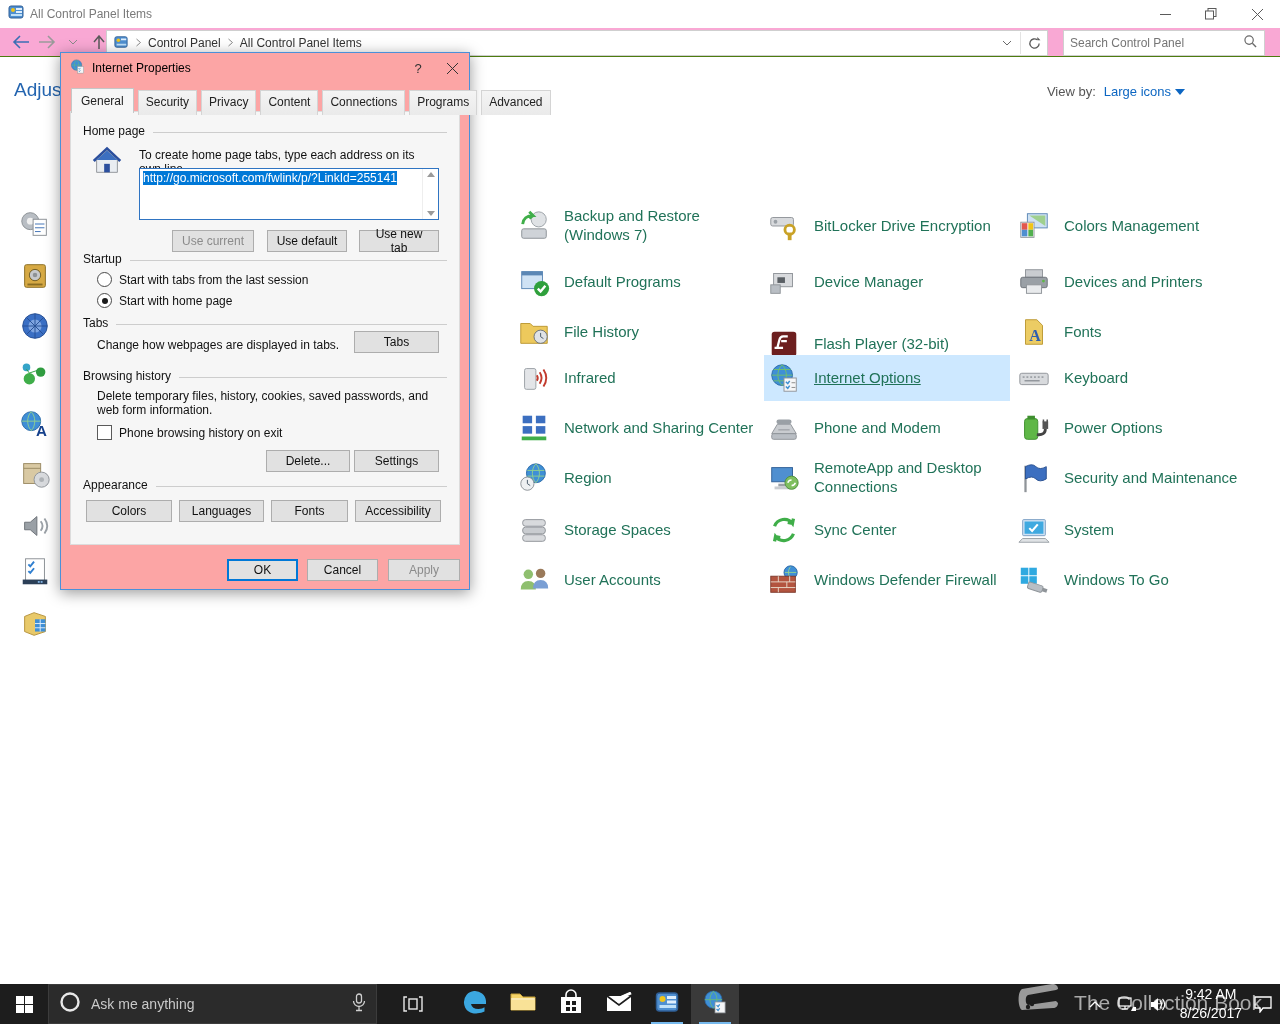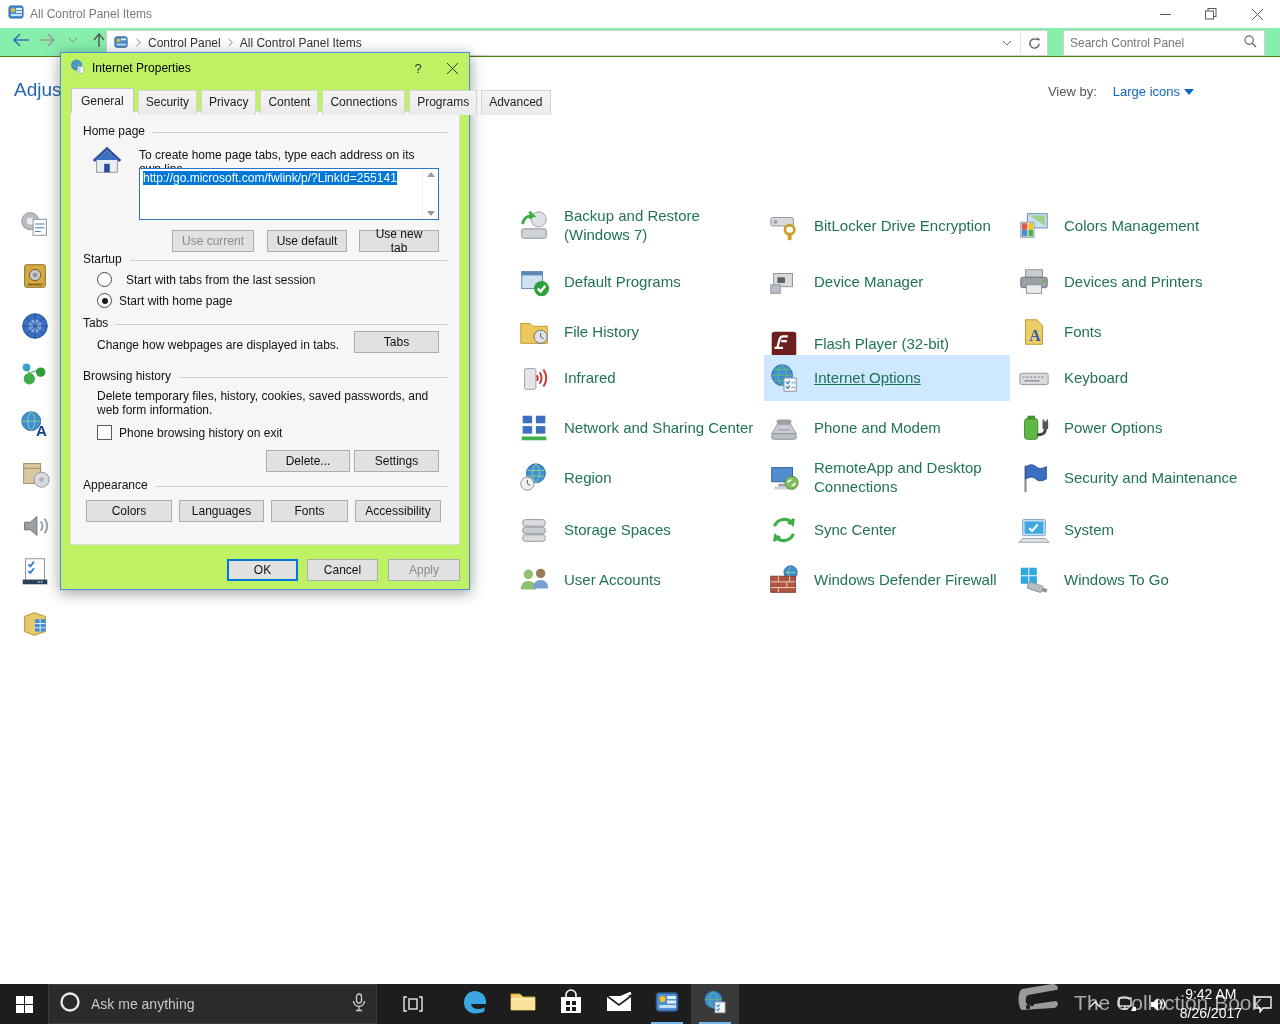--- a/index.html
+++ b/index.html
@@ -5,46 +5,46 @@
   html,body{margin:0;padding:0}
   body{width:1280px;height:1024px;overflow:hidden;position:relative;background:#fff;
        font-family:"Liberation Sans",sans-serif;-webkit-font-smoothing:antialiased}
 
   
   .titlebar{position:absolute;top:0;left:0;right:0;height:28px;background:#fff;display:flex;align-items:center}
   .titlebar .appico{margin:0 6px 0 8px}
   .titlebar .ttl{font-size:12px;color:#7a7a7a}
   .capbtns{margin-left:auto;display:flex}
   .capbtn{width:46px;height:28px;display:flex;align-items:center;justify-content:center;color:#5a5a5a}
-  .navbar{position:absolute;top:28px;left:0;right:0;height:28px;background:#86efac;border-bottom:6px solid #4d7c0f;display:flex;}
+  .navbar{position:absolute;top:28px;left:0;right:0;height:28px;background:#f9a8d4;border-bottom:6px solid #4d7c0f;display:flex;align-items:center}
   .navbtn{width:26px;height:24px;display:flex;align-items:center;justify-content:center}
   .addrbox{position:absolute;left:106px;top:2px;width:940px;height:24px;border:1px solid #cfcfcf;background:#fff;display:flex;align-items:center;font-size:12px;color:#333}
   .addrbox .seg{padding:0 6px;white-space:nowrap}
   .addr-end{margin-left:auto;display:flex;align-items:center}
   .refbtn{width:26px;height:22px;display:flex;align-items:center;justify-content:center;border-left:1px solid #e3e3e3}
   .searchbox{position:absolute;left:1063px;top:2px;width:200px;height:24px;border:1px solid #cfcfcf;background:#fff;display:flex;align-items:center}
   .searchbox input{border:0;outline:0;flex:1;font-size:12px;color:#444;padding:0 6px;font-family:inherit;background:transparent}
 
   
   .content{position:absolute;top:57px;left:0;right:0;bottom:40px;background:#fff}
   .pagehead{position:absolute;top:22px;left:14px;font-size:19px;color:#2465b0;white-space:nowrap}
-  .viewby{position:absolute;top:27px;right:86px;font-size:13px;color:#555;display:flex;align-items:flex-start;gap:16px}
+  .viewby{position:absolute;top:27px;right:95px;font-size:13px;color:#555;display:flex;align-items:flex-start;gap:8px}
   .viewby .val{color:#0c66c2;display:flex;align-items:center;gap:4px}
   .tri-down{width:0;height:0;border-left:5px solid transparent;border-right:5px solid transparent;border-top:6px solid #0c66c2}
 
   .cp-col{position:absolute;top:0;width:242px;height:560px}
   .cp-item{position:absolute;left:0;width:242px;height:46px;display:flex;align-items:center;gap:12px;padding:0 2px;cursor:pointer}
   .cp-item.hl{background:#cde8ff}
   .cp-ico{flex:0 0 36px;height:36px;display:flex;align-items:center;justify-content:center}
   .cp-label{font-size:15px;color:#207258;line-height:1.25}
   .cp-item.hl .cp-label{text-decoration:underline}
   .edge-ico{position:absolute;left:18px;width:36px;height:36px}
 
   
-  .dlg{position:absolute;left:60px;top:52px;width:408px;height:536px;background:#bef264;border:1px solid #4a90d9;box-shadow:0 3px 14px rgba(0,0,0,.4);z-index:10;font-size:12px;color:#111}
+  .dlg{position:absolute;left:60px;top:52px;width:408px;height:536px;background:#fca5a5;border:1px solid #4a90d9;box-shadow:0 3px 14px rgba(0,0,0,.4);z-index:10;font-size:12px;color:#111}
   .dlg-tb{position:absolute;top:0;left:0;right:0;height:30px;display:flex;align-items:center}
   .dlg-tb .t{font-size:12px;color:#000;margin-left:6px}
   .dlg-tb .btns{margin-left:auto;display:flex}
   .dlg-tb .b{width:34px;height:29px;display:flex;align-items:center;justify-content:center;color:#333;font-size:13px}
   .dtabs{position:absolute;top:37px;left:10px;display:flex;z-index:3}
   .dtab{border:1px solid #d4d4d4;border-bottom:none;background:linear-gradient(#f4f4f4,#eaeaea);padding:4px 7px 3px;font-size:12px;color:#222;margin-right:4px}
   .dtab.on{background:#f6f6f6;position:relative;top:-2px;padding:5px 9px 5px;border-color:#c6c6c6;z-index:4}
   .dpage{position:absolute;left:9px;right:9px;top:58px;height:432px;border:1px solid #dcdcdc;background:#f6f6f6}
   .grp{position:absolute;left:12px;right:12px;display:flex;align-items:center}
   .grp .gl{white-space:nowrap;color:#111}
@@ -554,21 +554,21 @@
         </div>
     </div>
     <button class="dbtn dis" style="left:101px;top:118px;width:82px">Use current</button>
     <button class="dbtn" style="left:196px;top:118px;width:80px">Use default</button>
     <button class="dbtn" style="left:288px;top:118px;width:80px">Use new tab</button>
 
     <div class="grp" style="top:140px">
         <span class="gl">Startup</span>
         <span class="rule"></span>
       </div>
-    <div style="position:absolute;left:26px;top:160px;display:flex;align-items:center;gap:14px">
+    <div style="position:absolute;left:26px;top:160px;display:flex;align-items:center;gap:7px">
       <span class="radio"></span>
         <span class="rowlab">Start with tabs from the last session</span>
     </div>
     <div style="position:absolute;left:26px;top:181px;display:flex;align-items:center;gap:7px">
       <span class="radio sel"></span>
         <span class="rowlab">Start with home page</span>
     </div>
 
     <div class="grp" style="top:204px">
         <span class="gl">Tabs</span>

